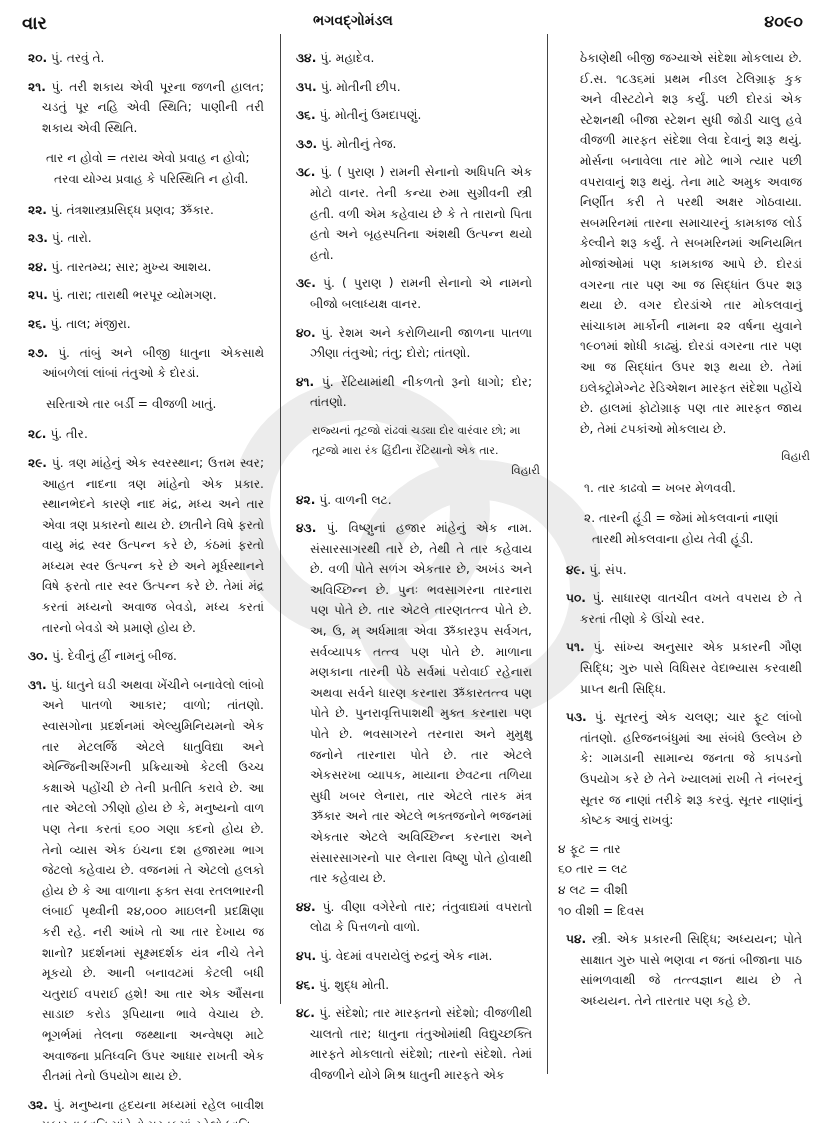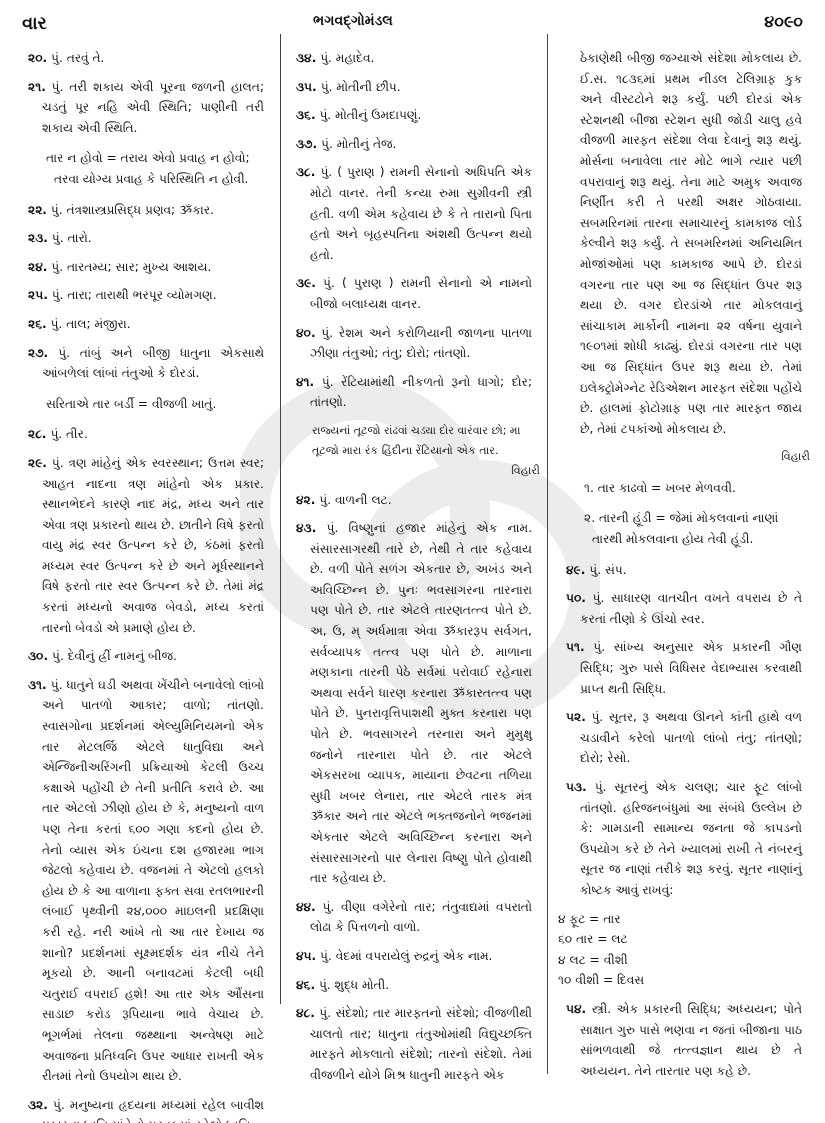--- a/index.html
+++ b/index.html
@@ -90,21 +90,20 @@
     <p class="entry"><span class="num">૪૮.</span> <span>પું. સંદેશો; તાર મારફતનો સંદેશો; વીજળીથી ચાલતો તાર; ધાતુના તંતુઓમાંથી વિદ્યુચ્છક્તિ મારફતે મોકલાતો સંદેશો; તારનો સંદેશો. તેમાં વીજળીને યોગે મિશ્ર ધાતુની મારફતે એક</span></p>
   </div>
 <div class="col col3">
     <p class="entry" style="text-indent: 0px;">ઠેકાણેથી બીજી જગ્યાએ સંદેશા મોકલાય છે. ઈ.સ. ૧૮૩૬માં પ્રથમ નીડલ ટેલિગ્રાફ કુક અને વીસ્ટટોને શરૂ કર્યું. પછી દોરડાં એક સ્ટેશનથી બીજા સ્ટેશન સુધી જોડી ચાલુ હવે વીજળી મારફત સંદેશા લેવા દેવાનું શરૂ થયું. મોર્સના બનાવેલા તાર મોટે ભાગે ત્યાર પછી વપરાવાનું શરૂ થયું. તેના માટે અમુક અવાજ નિર્ણીત કરી તે પરથી અક્ષર ગોઠવાયા. સબમરિનમાં તારના સમાચારનું કામકાજ લોર્ડ કેલ્વીને શરૂ કર્યું. તે સબમરિનમાં અનિયમિત મોજાંઓમાં પણ કામકાજ આપે છે. દોરડાં વગરના તાર પણ આ જ સિદ્ધાંત ઉપર શરૂ થયા છે. વગર દોરડાંએ તાર મોકલવાનું સાંચાકામ માર્કોની નામના ૨૨ વર્ષના યુવાને ૧૯૦૧માં શોધી કાઢ્યું. દોરડાં વગરના તાર પણ આ જ સિદ્ધાંત ઉપર શરૂ થયા છે. તેમાં ઇલેક્ટ્રોમેગ્નેટ રેડિએશન મારફત સંદેશા પહોંચે છે. હાલમાં ફોટોગ્રાફ પણ તાર મારફત જાય છે, તેમાં ટપકાંઓ મોકલાય છે.</p>
     <p class="attrib">વિહારી</p>
     <p class="sub">૧. તાર કાઢવો = ખબર મેળવવી.</p>
     <p class="sub">૨. તારની હૂંડી = જેમાં મોકલવાનાં નાણાં તારથી મોકલવાના હોય તેવી હૂંડી.</p>
     <p class="entry"><span class="num">૪૯.</span> <span>પું. સંપ.</span></p>
     <p class="entry"><span class="num">૫૦.</span> <span>પું. સાધારણ વાતચીત વખતે વપરાય છે તે કરતાં તીણો કે ઊંચો સ્વર.</span></p>
     <p class="entry"><span class="num">૫૧.</span> <span>પું. સાંખ્ય અનુસાર એક પ્રકારની ગૌણ સિદ્ધિ; ગુરુ પાસે વિધિસર વેદાભ્યાસ કરવાથી પ્રાપ્ત થતી સિદ્ધિ.</span></p>
-    <p class="entry"><span class="num">૫૨.</span> <span>પું. સૂતર, રૂ અથવા ઊનને કાંતી હાથે વળ ચડાવીને કરેલો પાતળો લાંબો તંતુ; તાંતણો; દોરો; રેસો.</span></p>
     <p class="entry"><span class="num">૫૩.</span> <span>પું. સૂતરનું એક ચલણ; ચાર ફૂટ લાંબો તાંતણો. હરિજનબંધુમાં આ સંબંધે ઉલ્લેખ છે કે: ગામડાની સામાન્ય જનતા જે કાપડનો ઉપયોગ કરે છે તેને ખ્યાલમાં રાખી તે નંબરનું સૂતર જ નાણાં તરીકે શરૂ કરવું. સૂતર નાણાંનું કોષ્ટક આવું રાખવું:</span></p>
     <div class="table">
       <div>૪ ફૂટ = તાર</div>
       <div>૬૦ તાર = લટ</div>
       <div>૪ લટ = વીશી</div>
       <div>૧૦ વીશી = દિવસ</div>
     </div>
     <p class="entry"><span class="num">૫૪.</span> <span>સ્ત્રી. એક પ્રકારની સિદ્ધિ; અધ્યયન; પોતે સાક્ષાત ગુરુ પાસે ભણવા ન જતાં બીજાના પાઠ સાંભળવાથી જે તત્ત્વજ્ઞાન થાય છે તે અધ્યયન. તેને તારતાર પણ કહે છે.</span></p>
   </div>
 

